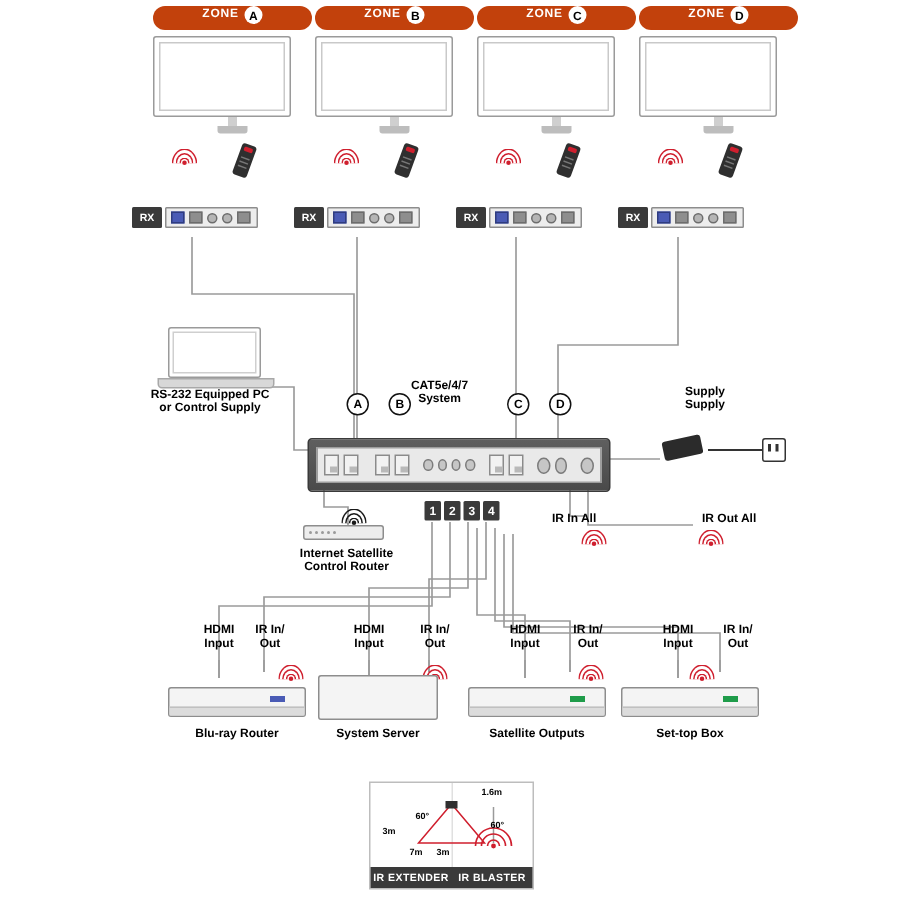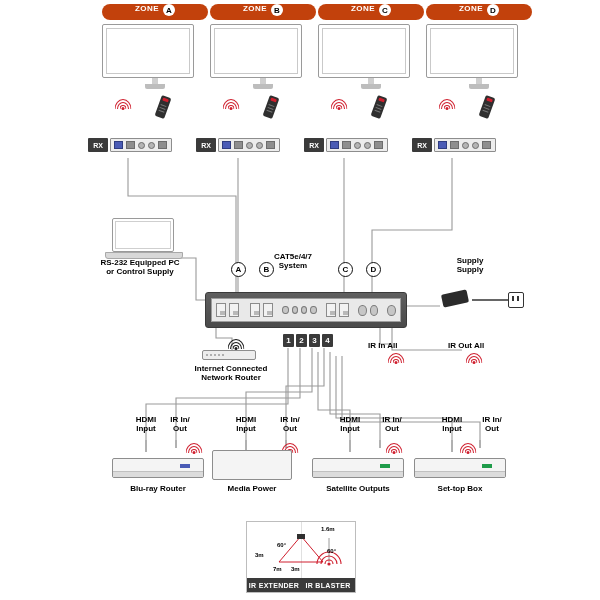--- a/index.html
+++ b/index.html
@@ -380,21 +380,21 @@
     <div class="jack"></div>
   </div>
 </div>
 
 <div class="abs numbox" style="left:283px;top:334px;">1</div>
 <div class="abs numbox" style="left:296px;top:334px;">2</div>
 <div class="abs numbox" style="left:309px;top:334px;">3</div>
 <div class="abs numbox" style="left:322px;top:334px;">4</div>
 
 <div class="abs lbl" style="left:368px;top:341px;">IR In All</div>
-<div class="abs lbl" style="left:448px;top:341px;">IR Out All</div>
+<div class="abs lbl" style="left:468px;top:341px;">IR Out All</div>
 <div class="abs" style="left:388px;top:352px;">
   <div class="ir-wave">
       <span class="w3"></span>
       <span class="w2"></span>
       <span class="w1"></span>
       <i class="ir-dot"></i>
     </div>
 </div>
 <div class="abs" style="left:466px;top:352px;">
   <div class="ir-wave">
@@ -414,22 +414,22 @@
     </div>
 </div>
 <div class="abs router" style="left:202px;top:350px;">
   <div class="led"></div>
     <div class="led"></div>
     <div class="led"></div>
     <div class="led"></div>
     <div class="led"></div>
 </div>
 <div class="abs center lbl" style="left:176px;top:364px;width:110px;">
-  <div>Internet Connected</div>
-  <div>Network Router</div>
+  <div>Internet Satellite</div>
+  <div>Control Router</div>
 </div>
 
 <div class="abs center lbl" style="left:118px;top:415px;width:56px;">
   <div>HDMI</div>
   <div>Input</div>
 </div>
 <div class="abs center lbl" style="left:152px;top:415px;width:56px;">
   <div>IR In/</div>
   <div>Out</div>
 </div>
@@ -461,21 +461,21 @@
       <span class="w3"></span>
       <span class="w2"></span>
       <span class="w1"></span>
       <i class="ir-dot"></i>
     </div>
 </div>
 <div class="abs dev" style="left:212px;top:450px;width:80px;height:30px;">
   
   
 </div>
-<div class="abs center lbl" style="left:198px;top:484px;width:108px;">Media Power</div>
+<div class="abs center lbl" style="left:198px;top:484px;width:108px;">System Server</div>
 
 <div class="abs center lbl" style="left:322px;top:415px;width:56px;">
   <div>HDMI</div>
   <div>Input</div>
 </div>
 <div class="abs center lbl" style="left:364px;top:415px;width:56px;">
   <div>IR In/</div>
   <div>Out</div>
 </div>
 <div class="abs" style="left:386px;top:442px;">

